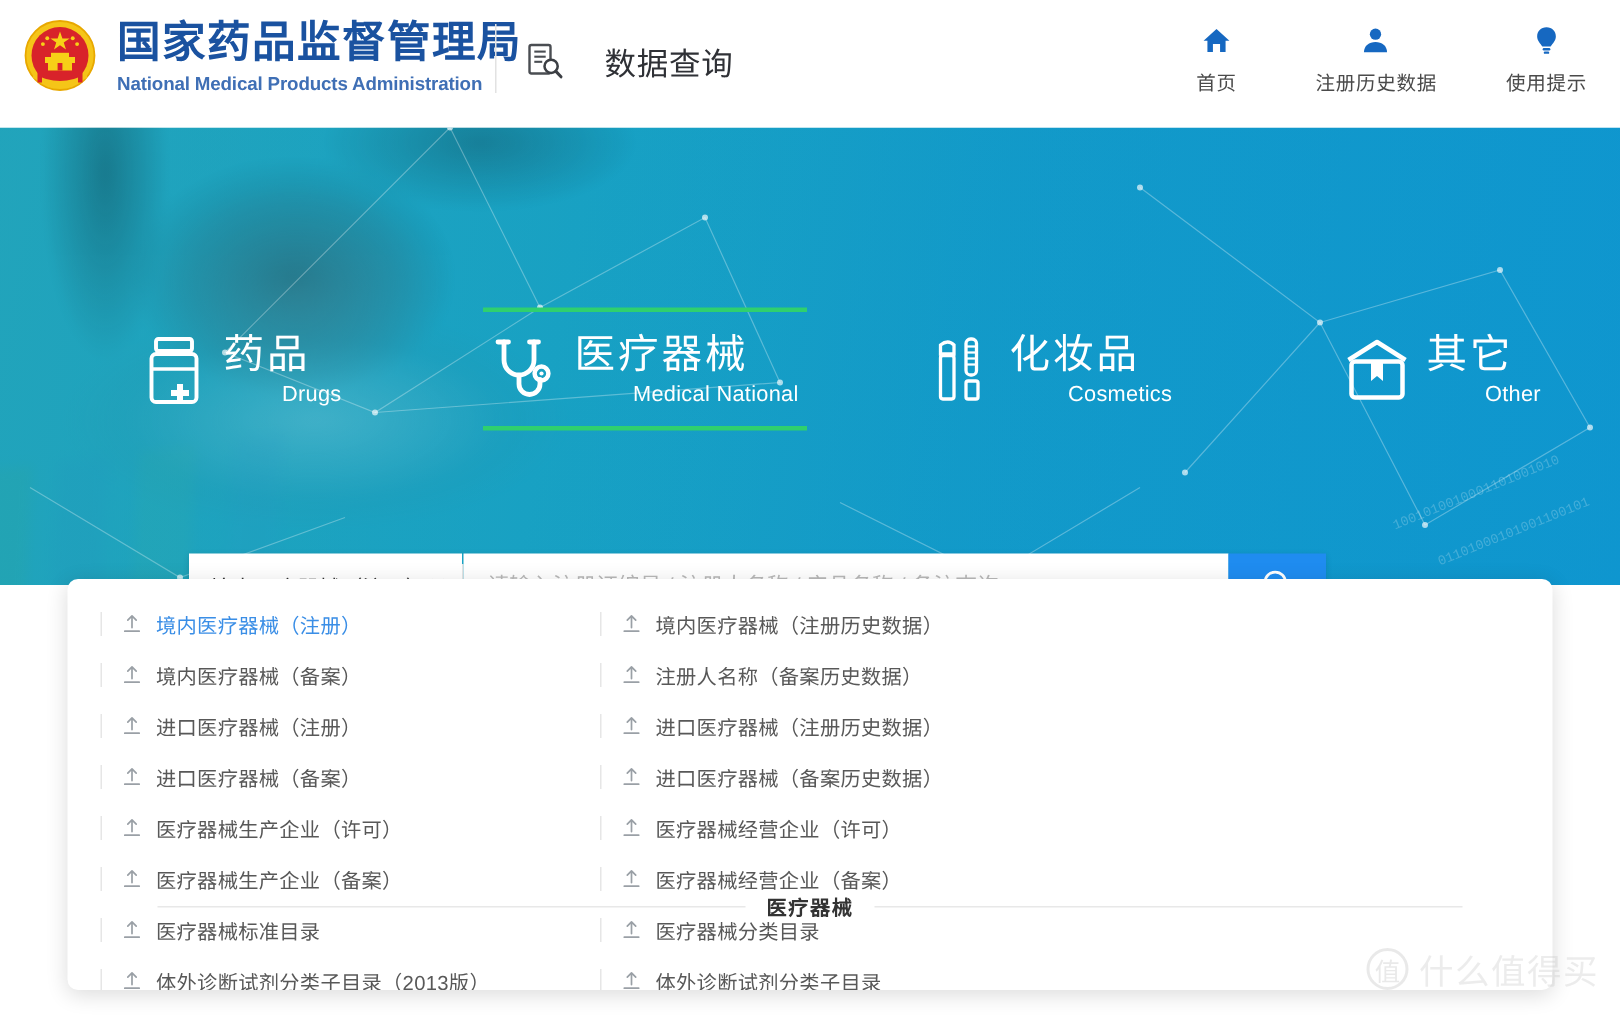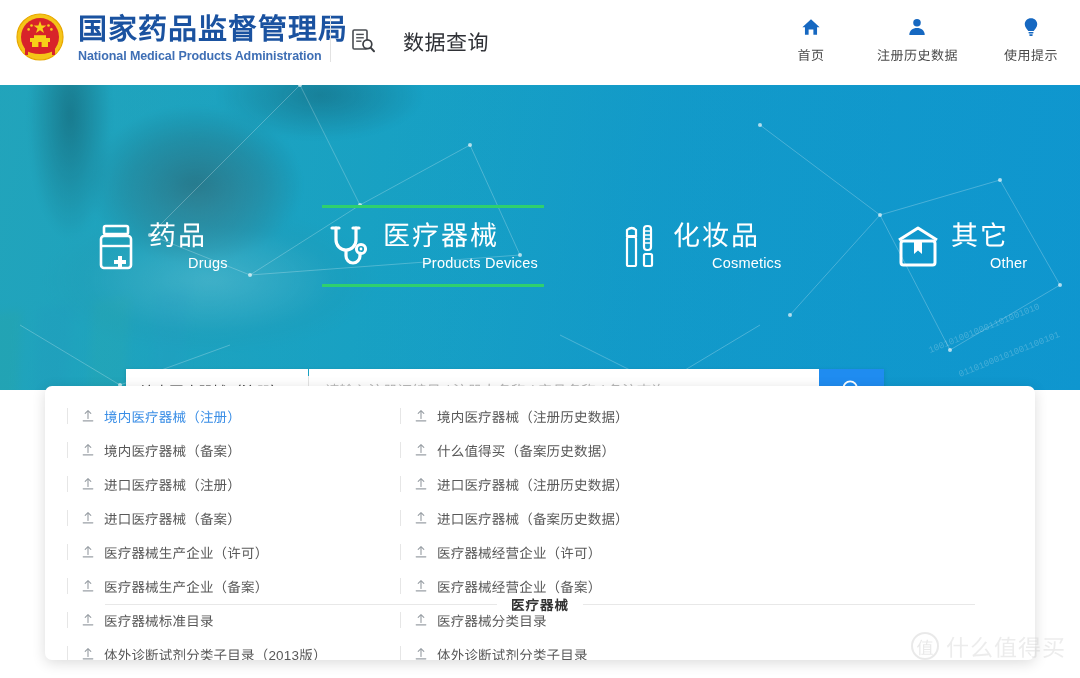--- a/index.html
+++ b/index.html
@@ -309,21 +309,21 @@
             <path d="M8 4 v12 a10 10 0 0 0 20 0 V4" fill="none" stroke="#fff" stroke-width="3.2" stroke-linecap="round"></path>
             <line x1="4" y1="4" x2="11" y2="4" stroke="#fff" stroke-width="3.2" stroke-linecap="round"></line>
             <line x1="25" y1="4" x2="31" y2="4" stroke="#fff" stroke-width="3.2" stroke-linecap="round"></line>
             <path d="M18 27 v5 a7 7 0 0 0 14 0 v-3" fill="none" stroke="#fff" stroke-width="3.2" stroke-linecap="round"></path>
             <circle cx="33" cy="25" r="4.6" fill="none" stroke="#fff" stroke-width="3"></circle>
             <circle cx="33" cy="25" r="1.4" fill="#fff"></circle>
           </svg>
         </div>
         <div class="cat-text">
           <span class="cat-cn">医疗器械</span>
-          <span class="cat-en">Products Devices</span>
+          <span class="cat-en">Medical National</span>
         </div>
       </div>
 
       <div class="cat" id="cat-2">
         <div class="cat-ico">
           <svg viewBox="0 0 44 46" width="44" height="46">
             <path d="M9 6 q5 -4 9 0 v6 h-9 z" fill="none" stroke="#fff" stroke-width="2.2"></path>
             <rect x="9" y="13" width="9" height="29" rx="1.6" fill="none" stroke="#fff" stroke-width="2.2"></rect>
             <rect x="26" y="2" width="7" height="24" rx="3" fill="none" stroke="#fff" stroke-width="2.2"></rect>
             <line x1="26" y1="7" x2="33" y2="7" stroke="#fff" stroke-width="1.5"></line>
@@ -397,21 +397,21 @@
               <path d="M7 1.6 L7 9.4 M4.2 4.4 L7 1.6 L9.8 4.4" fill="none" stroke="#9aa0a6" stroke-width="1.15" stroke-linecap="round" stroke-linejoin="round"></path>
               <line x1="2.2" y1="11.8" x2="11.8" y2="11.8" stroke="#9aa0a6" stroke-width="1.15" stroke-linecap="round"></line>
             </svg></span>
           <span class="li-label">境内医疗器械（备案）</span>
         </div>
         <div class="link-item">
           <span class="li-ico"><svg viewBox="0 0 14 14" width="14" height="14">
               <path d="M7 1.6 L7 9.4 M4.2 4.4 L7 1.6 L9.8 4.4" fill="none" stroke="#9aa0a6" stroke-width="1.15" stroke-linecap="round" stroke-linejoin="round"></path>
               <line x1="2.2" y1="11.8" x2="11.8" y2="11.8" stroke="#9aa0a6" stroke-width="1.15" stroke-linecap="round"></line>
             </svg></span>
-          <span class="li-label">什么值得买（备案历史数据）</span>
+          <span class="li-label">注册人名称（备案历史数据）</span>
         </div>
         <div class="link-item">
           <span class="li-ico"><svg viewBox="0 0 14 14" width="14" height="14">
               <path d="M7 1.6 L7 9.4 M4.2 4.4 L7 1.6 L9.8 4.4" fill="none" stroke="#9aa0a6" stroke-width="1.15" stroke-linecap="round" stroke-linejoin="round"></path>
               <line x1="2.2" y1="11.8" x2="11.8" y2="11.8" stroke="#9aa0a6" stroke-width="1.15" stroke-linecap="round"></line>
             </svg></span>
           <span class="li-label">进口医疗器械（注册）</span>
         </div>
         <div class="link-item">
           <span class="li-ico"><svg viewBox="0 0 14 14" width="14" height="14">

